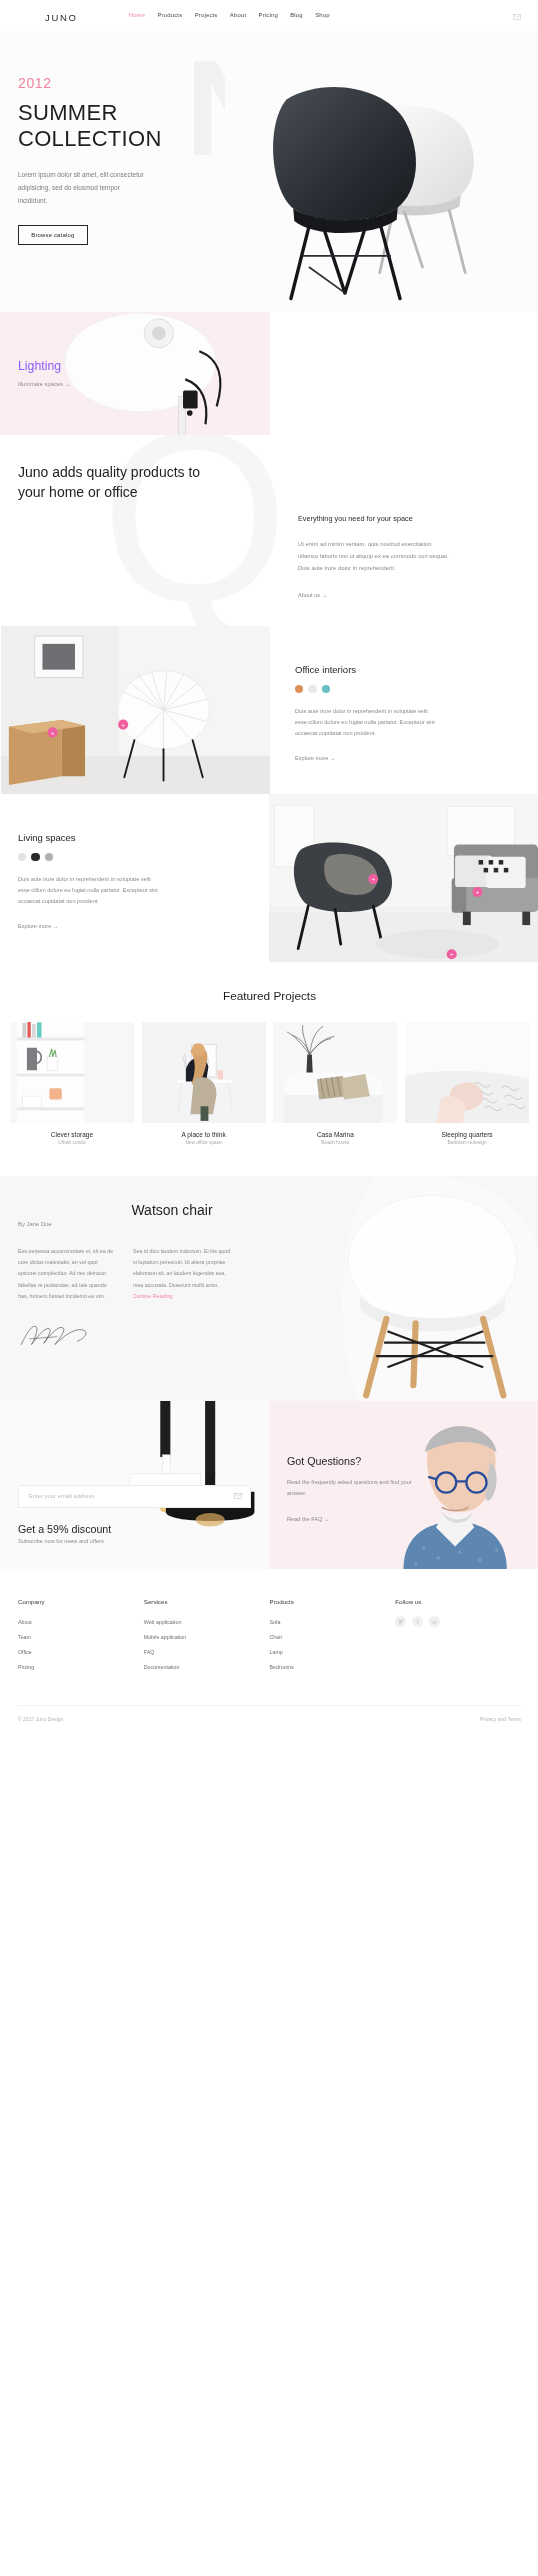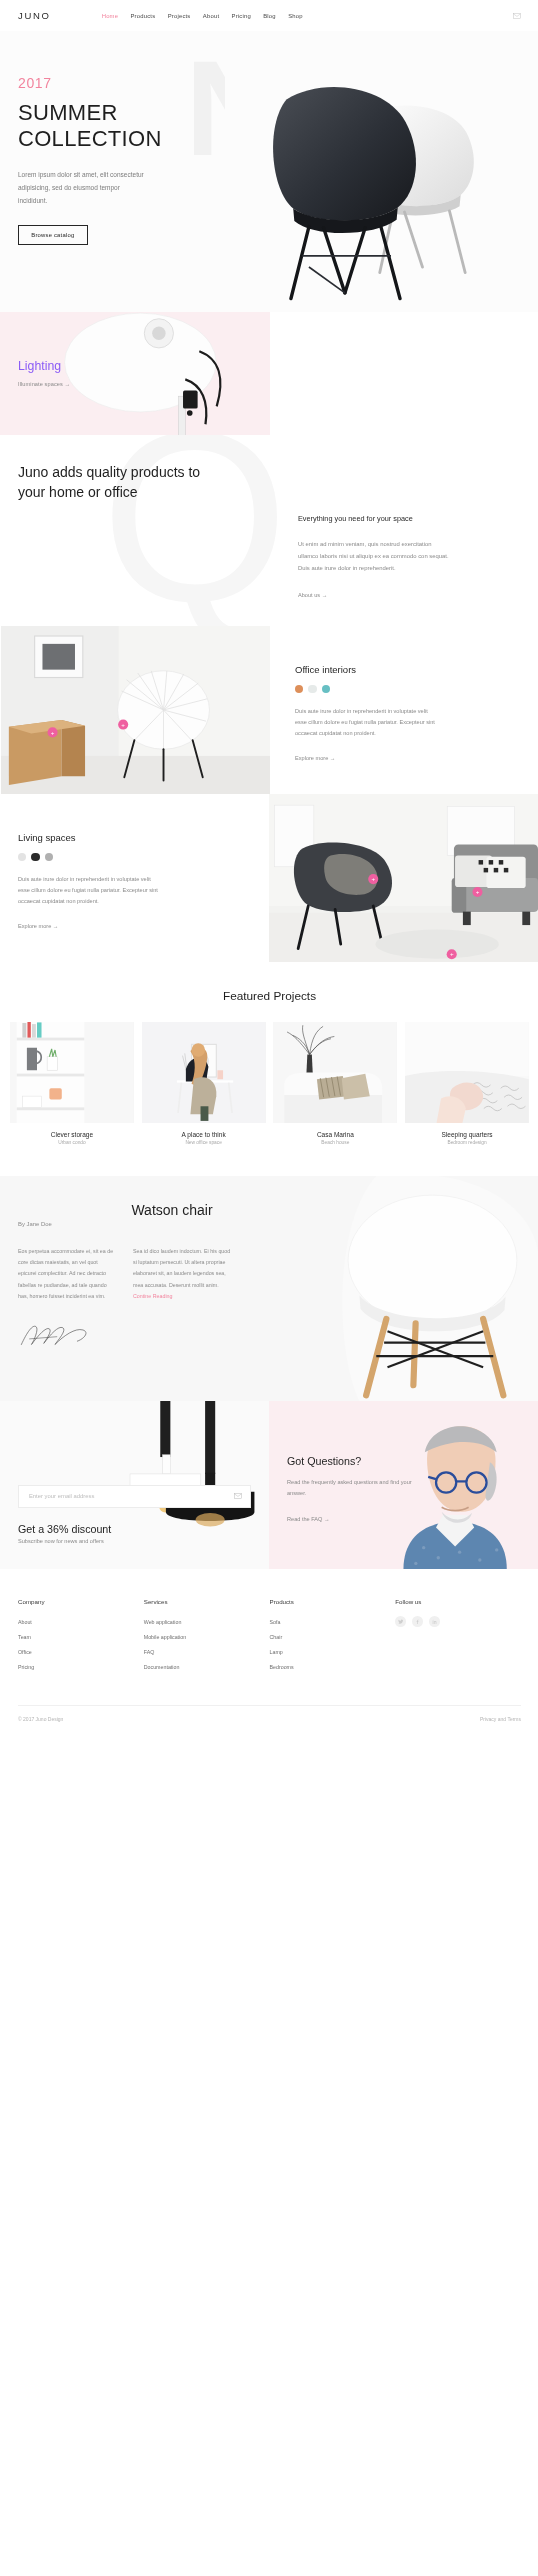--- a/index.html
+++ b/index.html
@@ -9,22 +9,22 @@
     width: 539px;
     font-family: "Liberation Sans", "DejaVu Sans", sans-serif;
     color: #2d2d2d;
     background: #ffffff;
     -webkit-font-smoothing: antialiased;
   }
   .page { width:539px; position:relative; overflow:hidden; }
 
   
   .site-header{
-    height:31px; display:flex; align-items:center;
-    padding:0 18px; background:#fff;
+    height:31px; display:flex; 
+    padding:12px 18px; background:#fff;margin-left:27px;
   }
   .brand{
     font-size:9.5px; letter-spacing:1.7px; font-weight:400; color:#2b2b2b;
   }
   .nav{ display:flex; gap:12.3px; margin-left:51px; }
   .nav a{
     font-size:5.9px; color:#4a4a4a; text-decoration:none; letter-spacing:0.2px;
   }
   .nav a.active{ color:#f2849e; }
   .header-spacer{ flex:1 1 auto; }
@@ -225,21 +225,21 @@
         <line x1="176" y1="350" x2="214" y2="466"></line>
         <line x1="250" y1="350" x2="214" y2="466"></line>
       </g>
       <g stroke="#2a2d33" stroke-width="3">
         <line x1="138" y1="400" x2="296" y2="400"></line>
         <line x1="150" y1="420" x2="214" y2="466"></line>
       </g>
     </svg>
 
     <div class="hero-copy">
-      <div class="hero-year">2017</div>
+      <div class="hero-year">2012</div>
       <h1 class="hero-title">SUMMER COLLECTION</h1>
       <p class="hero-desc">Lorem ipsum dolor sit amet, elit consectetur adipisicing, sed do eiusmod tempor incididunt.</p>
       <button class="btn-outline">Browse catalog</button>
     </div>
   </section>
 
   <section class="cards">
 
     <div class="card lighting">
       <svg class="card-art" viewBox="0 0 480 220" preserveAspectRatio="xMidYMid slice">
@@ -537,21 +537,21 @@
       <div class="newsletter">
         <div class="email-row">
           <input class="email-input" type="text" placeholder="Enter your email address" style="">
           <span>
             <svg viewBox="0 0 24 18" width="7.9" height="6.2">
                 <rect x="1" y="1" width="22" height="16" fill="none" stroke="#b9b9b9" stroke-width="1.5"></rect>
                 <path d="M1 2 L12 10 L23 2" fill="none" stroke="#b9b9b9" stroke-width="1.5"></path>
               </svg>
           </span>
         </div>
-        <h3 class="promo-h">Get a 36% discount</h3>
+        <h3 class="promo-h">Get a 59% discount</h3>
         <p class="promo-sub">Subscribe now for news and offers</p>
       </div>
     </div>
 
     <div class="promo-right">
       <svg class="person-art" viewBox="0 0 300 260" preserveAspectRatio="xMidYMax slice">
         <rect width="300" height="260" fill="#fbeef1"></rect>
         <path d="M60 260 c0 -54 36 -84 92 -84 s92 30 92 84 z" fill="#5d86b0"></path>
         <path d="M118 186 l34 34 34 -34 -12 -22 -44 0 z" fill="#f4f4f4"></path>
         <path d="M102 64 c0 -40 30 -58 62 -58 s60 22 60 62 c0 48 -22 90 -60 90 c-40 0 -62 -44 -62 -94z" fill="#f0cdb6"></path>

